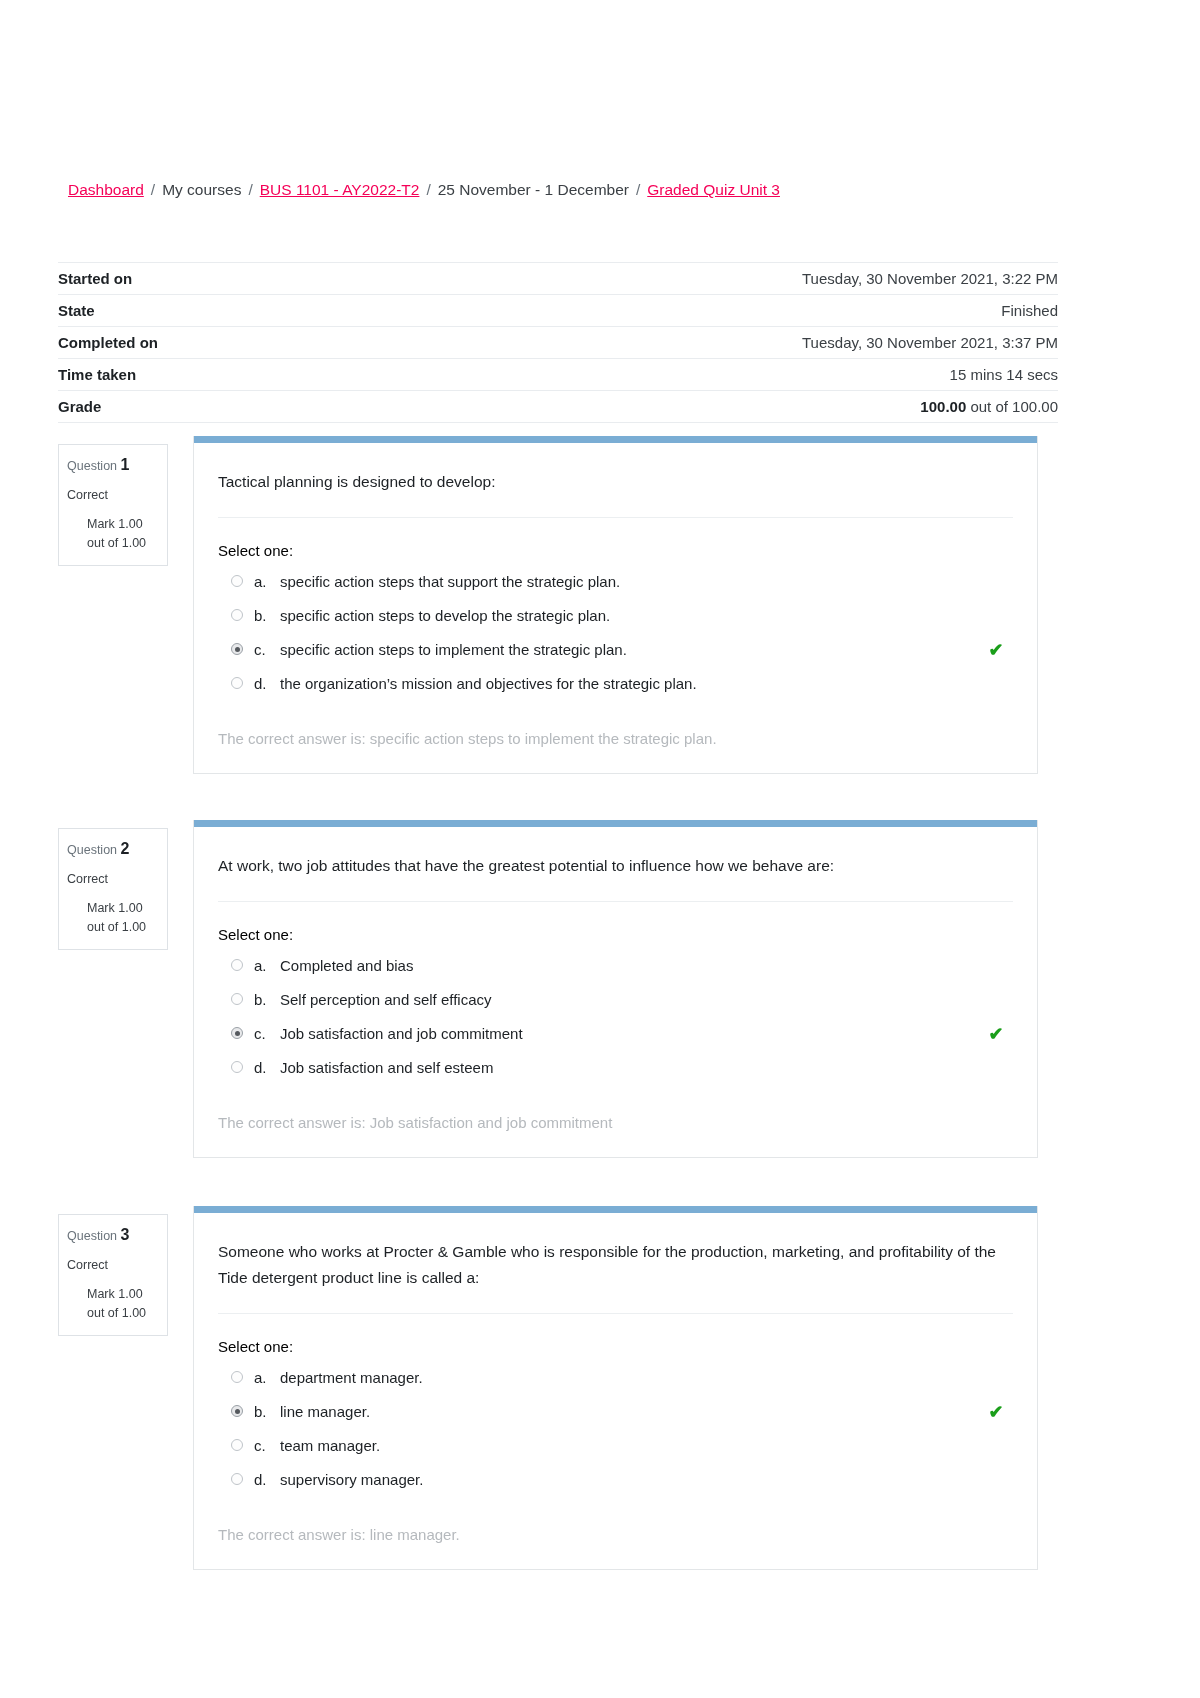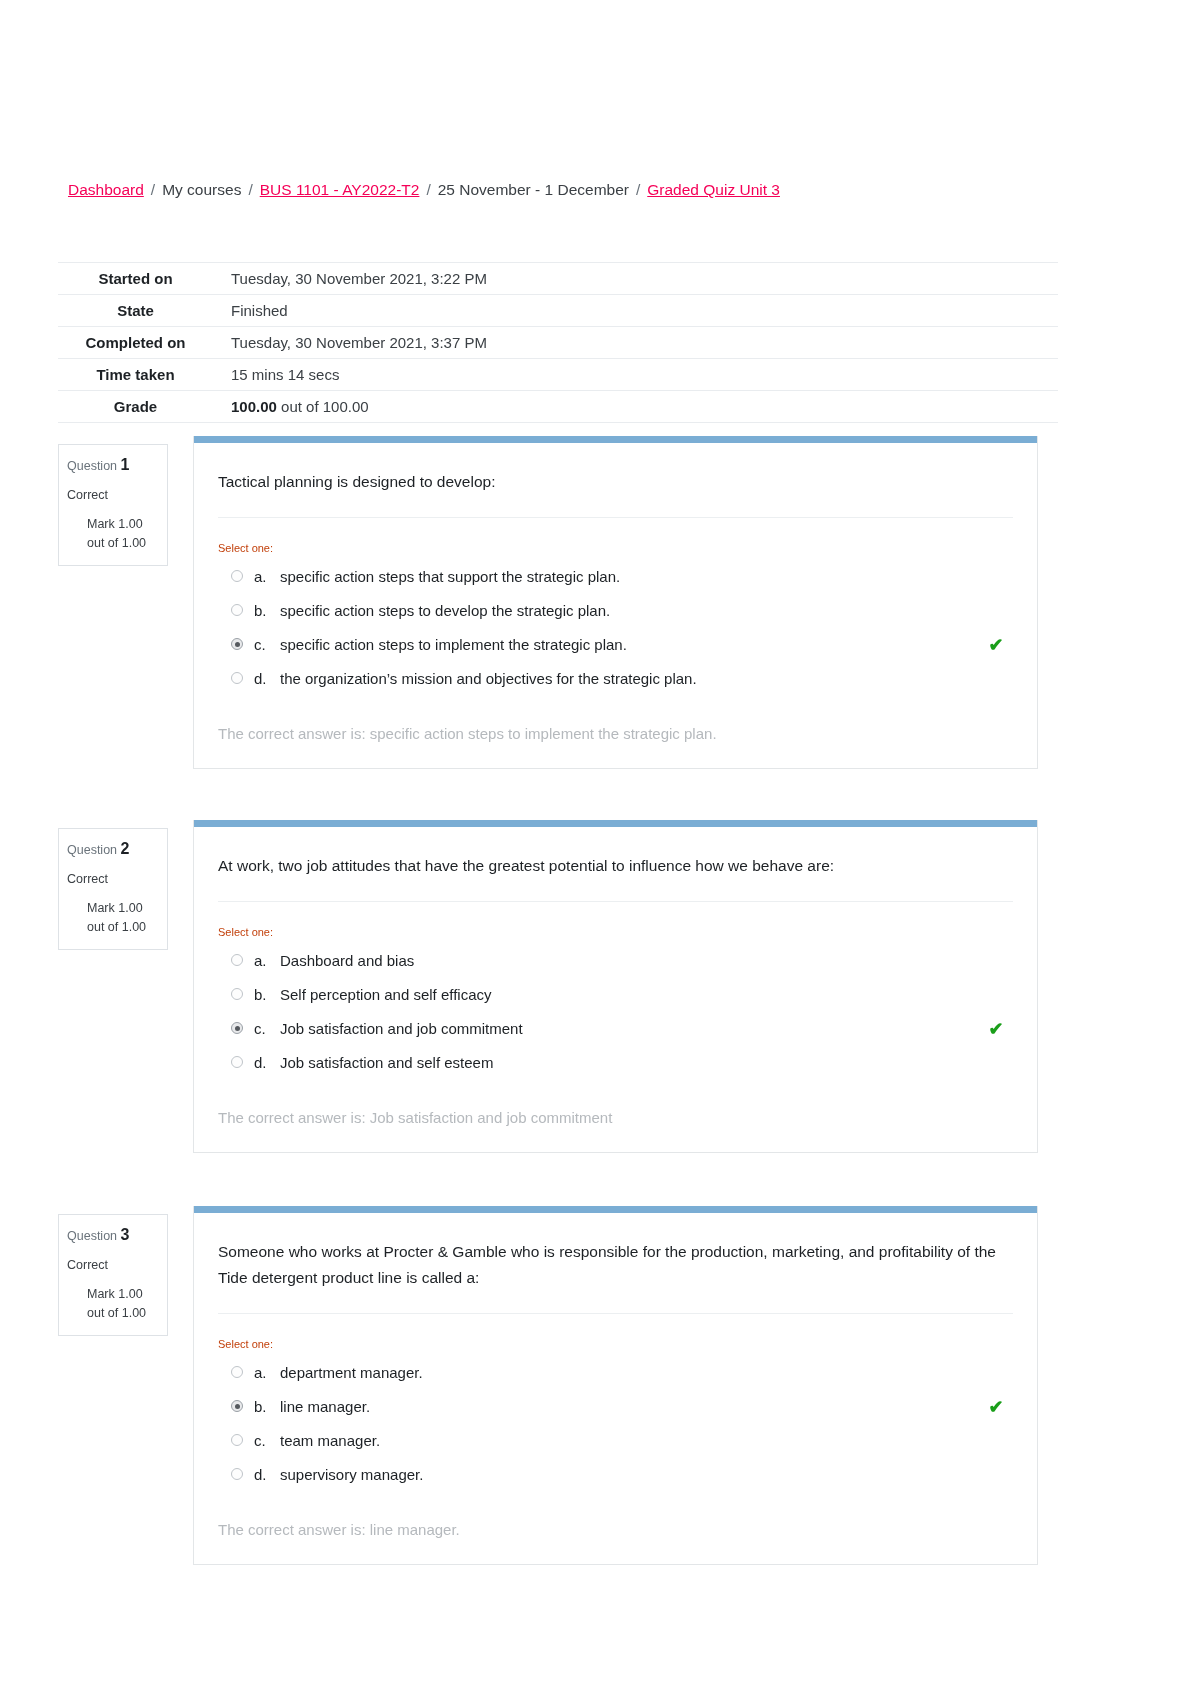--- a/index.html
+++ b/index.html
@@ -54,29 +54,29 @@
     font-size: 15px;
   }
   .summary tr {
     border-top: 1px solid #e9ecef;
   }
   .summary tr:last-child {
     border-bottom: 1px solid #e9ecef;
   }
   .summary th {
     width: 155px;
-    text-align: center;
+    text-align: left;
     font-weight: bold;
     padding: 7px 10px 7px 0;
     color: #1d2125;
     white-space: nowrap;
     vertical-align: top;
   }
   .summary td {
-    text-align: left;
+    text-align: right;
     padding: 7px 0 7px 8px;
     color: #3b4045;
     vertical-align: top;
     margin-top: 27px;
   }
   .summary td b {
     color: #1d2125;
   }
 
   
@@ -141,22 +141,22 @@
     font-size: 15.5px;
     line-height: 26px;
     color: #1d2125;
     padding-bottom: 22px;
     border-bottom: 1px solid #eceff1;
   }
   .q-answers {
     padding-top: 24px;
   }
   .select-one {
-    font-size: 11px;
-    color: #c2410c;
+    font-size: 15px;
+    color: #000000;
     margin-bottom: 12px;
   }
   .opt {
     position: relative;
     display: flex;
     align-items: flex-start;
     margin: 0 0 12px 0;
     font-size: 15px;
     line-height: 22px;
     color: #1d2125;
@@ -289,21 +289,21 @@
         </div>
         <div class="q-body">
           <div class="q-accent"></div>
           <div class="q-inner">
             <div class="q-text">At work, two job attitudes that have the greatest potential to influence how we behave are:</div>
             <div class="q-answers">
               <div class="select-one">Select one:</div>
               <div class="opt">
                 <span class="radio"></span>
                 <span class="opt-letter">a.</span>
-                <span class="opt-text">Dashboard and bias</span>
+                <span class="opt-text">Completed and bias</span>
               </div>
               <div class="opt">
                 <span class="radio"></span>
                 <span class="opt-letter">b.</span>
                 <span class="opt-text">Self perception and self efficacy</span>
               </div>
               <div class="opt">
                 <span class="radio checked"></span>
                 <span class="opt-letter">c.</span>
                 <span class="opt-text">Job satisfaction and job commitment</span>

